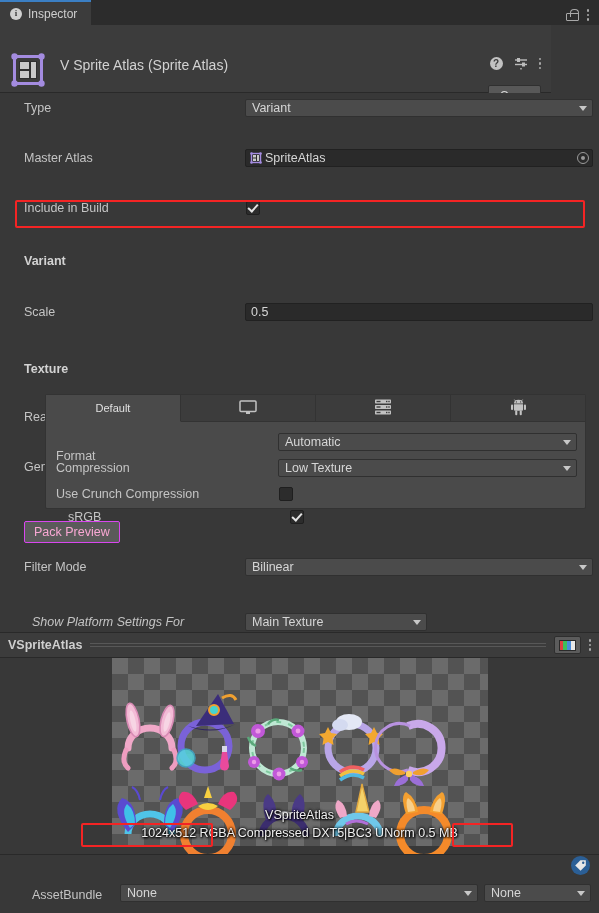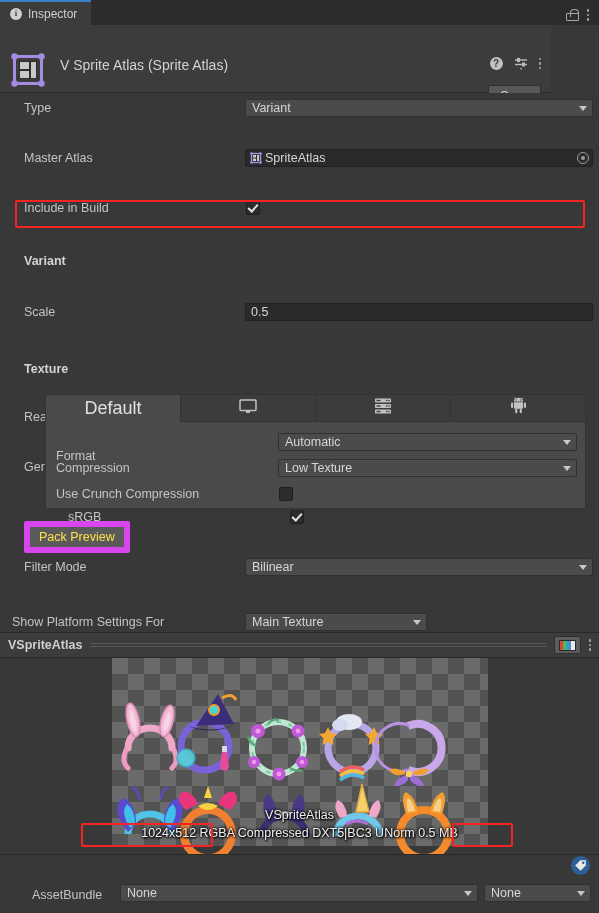--- a/index.html
+++ b/index.html
@@ -136,31 +136,31 @@
 
   
   .platbox {
     position: absolute; left: 45px; top: 394px; width: 541px; height: 115px;
     background: #4a4a4a; border: 1px solid #333; border-radius: 2px;
   }
   .plattabs { display: flex; height: 27px; }
   .ptab {
     flex: 1; display: flex; align-items: center; justify-content: center;
     background: #3c3c3c; border-right: 1px solid #333; border-bottom: 1px solid #333;
-    font-size: 18px; color: #c9c9c9;
+    font-size: 11px; color: #c9c9c9;
   }
   .ptab.active { background: #4a4a4a; border-bottom-color: transparent; color: #e0e0e0; }
   .ptab:last-child { border-right: none; }
   .platrow { position: relative; height: 25px; display: flex; align-items: center; }
 
   
   .pack-btn {
     position: absolute; left: 24px; top: 521px;
-    background: #5a5a5a; border: 6px solid #d946ef; border-radius: 2px;
-    color: #fde047; font-size: 12.5px; padding: 3px 9px;
+    background: #5a5a5a; border: 1px solid #d946ef; border-radius: 2px;
+    color: #f9a8d4; font-size: 12.5px; padding: 3px 9px;
   }
 
   
   .prev-header {
     position: absolute; top: 632px; left: 0; width: 599px; height: 26px;
     background: #3c3c3c; border-top: 1px solid #292929; border-bottom: 1px solid #292929;
     display: flex; align-items: center; padding: 0 8px;
   }
   .prev-title { font-size: 12.5px; font-weight: bold; color: #cfcfcf; }
   .drag-lines { flex: 1; height: 6px; margin: 0 8px; position: relative; }
@@ -338,21 +338,21 @@
 
     <div class="row" style="top:236px;">
       <span class="lbl" style="position:absolute;left:24px;">Filter Mode</span>
       <span class="popup" style="position:absolute;left:245px;width:348px;">
         <span>Bilinear</span>
         <span class="arrow"></span>
       </span>
     </div>
 
     <div class="row" style="top:266px;">
-      <span class="lbl" style="position:absolute;left:12px;">Show Platform Settings For</span>
+      <span class="lbl" style="position:absolute;left:32px;font-style:italic;">Show Platform Settings For</span>
       <span class="popup" style="position:absolute;left:245px;width:182px;">
         <span>Main Texture</span>
         <span class="arrow"></span>
       </span>
     </div>
   </div>
 
   <div class="platbox">
     <div class="plattabs">
       <div class="ptab active">

